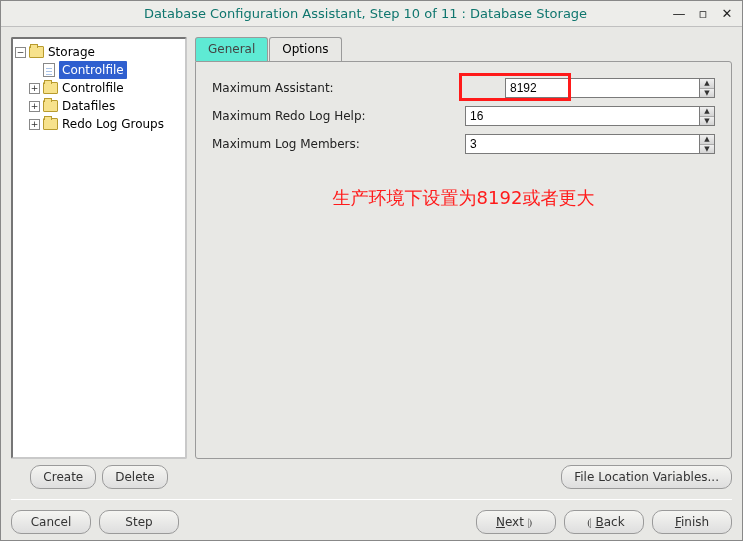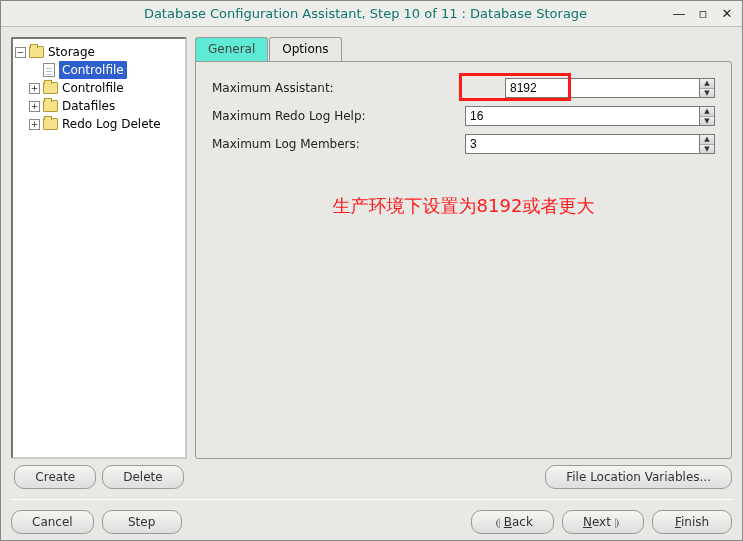--- a/index.html
+++ b/index.html
@@ -126,21 +126,21 @@
   }
   .left-buttons {
     display: flex;
     gap: 6px;
     justify-content: center;
   }
   .btn {
     background: linear-gradient(#f5f5f2, #dedede);
     border: 1px solid #9a9a9a;
     border-radius: 10px;
-    padding: 4px 20px;
+    padding: 4px 12px;
     font-size: 12px;
     color: #333;
     cursor: default;
     min-width: 62px;
     text-align: center;
   }
   .btn.wide { min-width: 80px; }
   .right-col {
     flex: 1;
     display: flex;
@@ -222,21 +222,21 @@
   .spinner .sp-btn:first-child { border-bottom: 1px solid #aaa; }
   .red-highlight {
     position: absolute;
     border: 3px solid #ff1a1a;
     pointer-events: none;
   }
   .annotation {
     color: #ff1a1a;
     font-size: 18px;
     text-align: center;
-    margin-top: 40px;
+    margin-top: 32px;
   }
   .flv-row {
     display: flex;
     justify-content: flex-end;
   }
   .hr {
     height: 1px;
     background: #bfbfbf;
     border-bottom: 1px solid #fff;
     margin: 10px 0 8px 0;
@@ -285,21 +285,21 @@
               <span>Controlfile</span>
             </div>
             <div class="tree-node">
               <span class="t-toggle">+</span>
               <span class="folder-icon"></span>
               <span>Datafiles</span>
             </div>
             <div class="tree-node">
               <span class="t-toggle">+</span>
               <span class="folder-icon"></span>
-              <span>Redo Log Delete</span>
+              <span>Redo Log Groups</span>
             </div>
           </div>
         </div>
         <div class="left-buttons">
           <div class="btn">Create</div>
           <div class="btn">Delete</div>
         </div>
       </div>
 
       <div class="right-col">
@@ -350,19 +350,19 @@
     </div>
 
     <div class="hr"></div>
 
     <div class="footer">
       <div class="left-grp">
         <div class="btn wide">Cancel</div>
         <div class="btn wide">Step</div>
       </div>
       <div class="right-grp">
+        <div class="btn wide"><span class="underline">N</span><span>ext</span><span class="arrow">⦈</span></div>
         <div class="btn wide"><span class="arrow">⦇</span><span class="underline">B</span><span>ack</span></div>
-        <div class="btn wide"><span class="underline">N</span><span>ext</span><span class="arrow">⦈</span></div>
         <div class="btn wide"><span class="underline">F</span><span>inish</span></div>
       </div>
     </div>
   </div>
 </div>
 
 </body></html>

